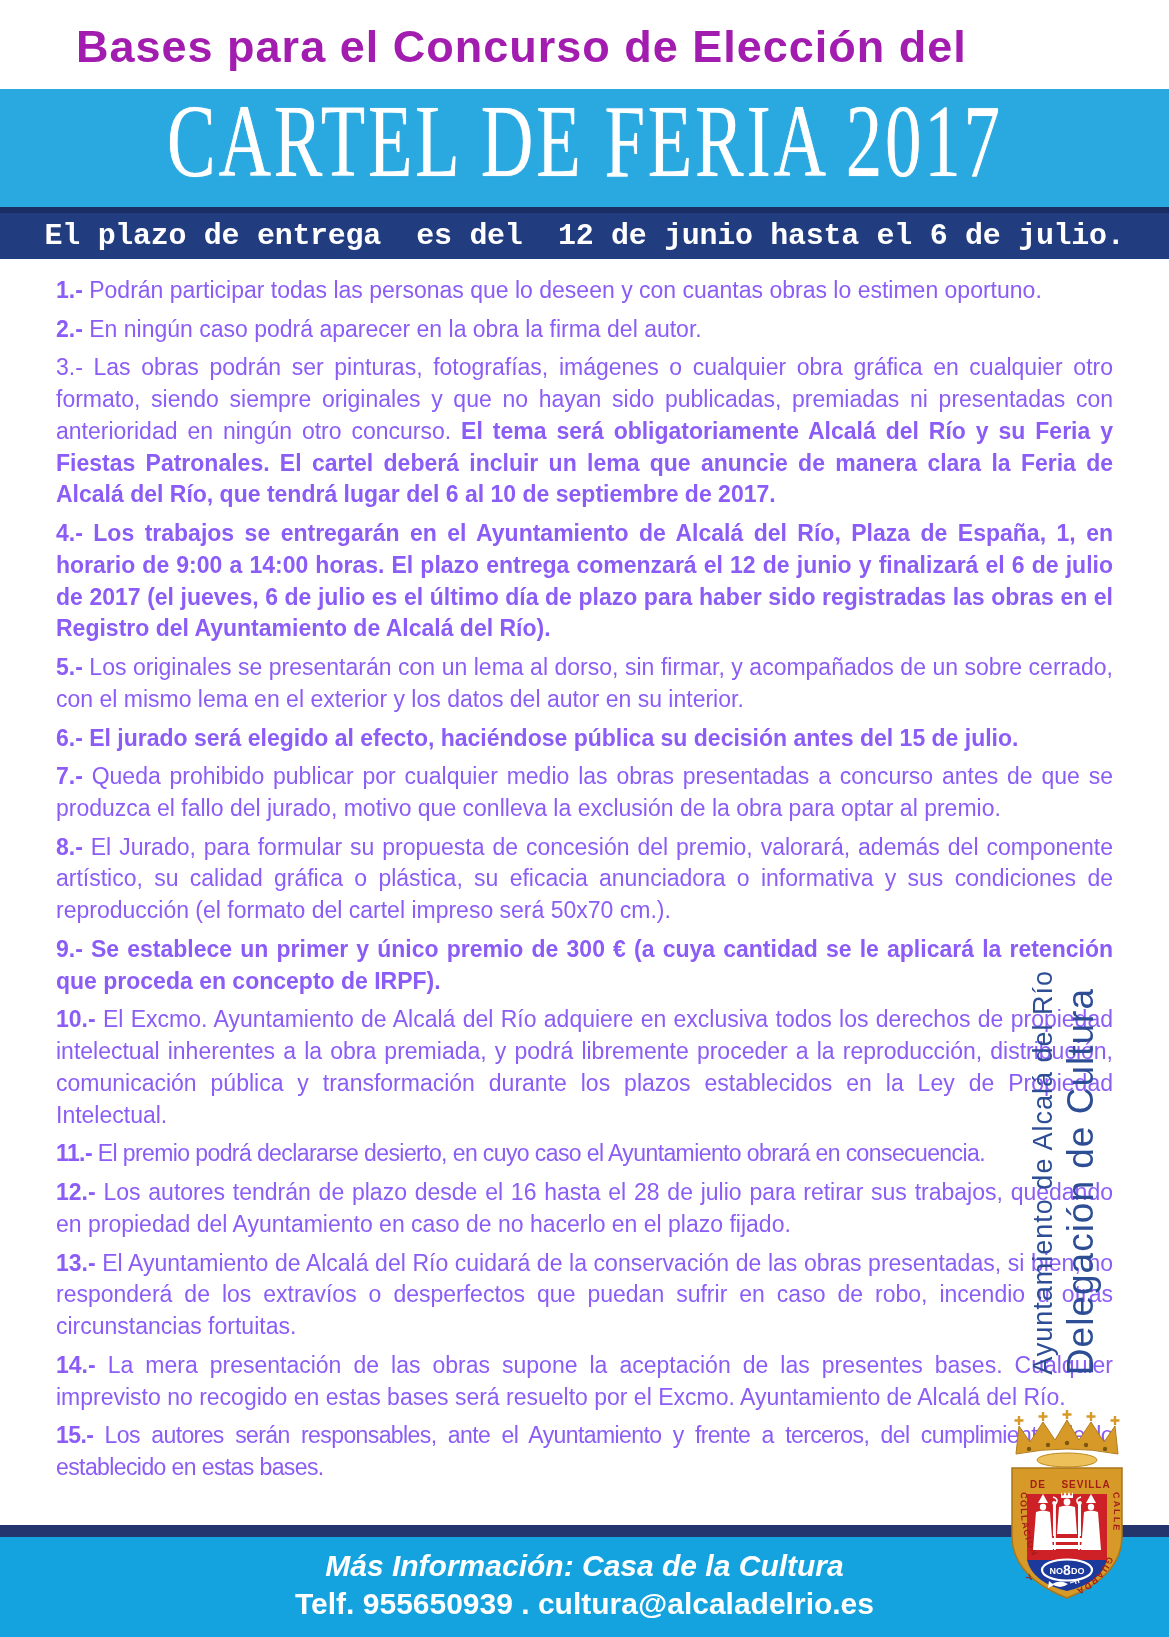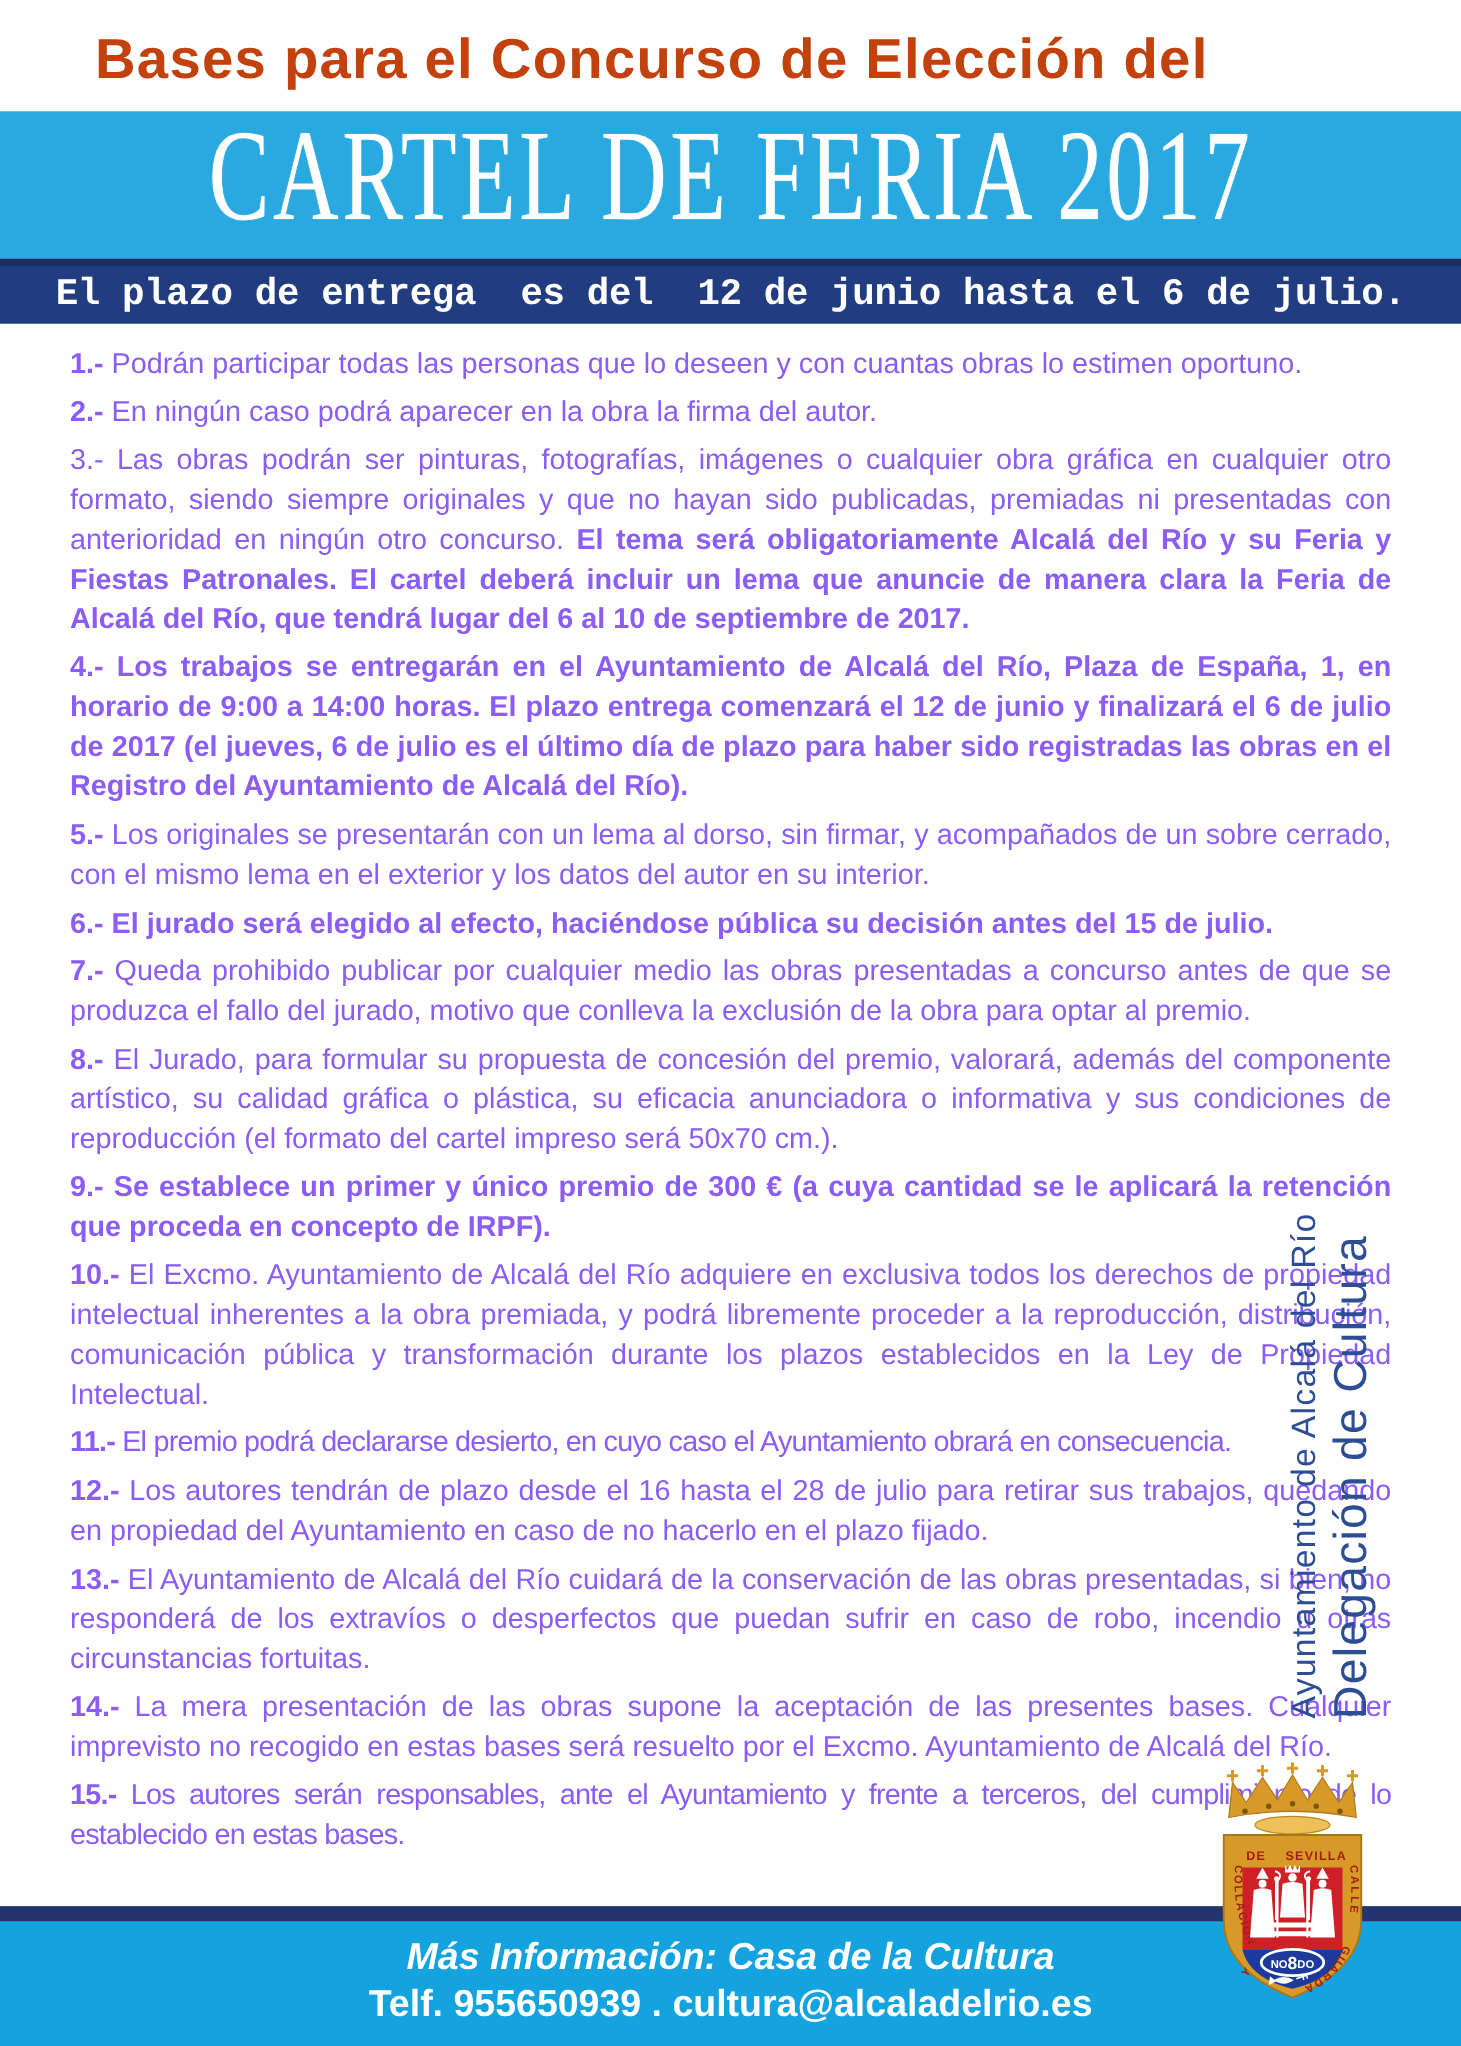--- a/index.html
+++ b/index.html
@@ -4,21 +4,21 @@
 <style>
   html,body{margin:0;padding:0;}
   body{
     width:1169px;height:1637px;position:relative;overflow:hidden;
     background:#ffffff;font-family:"Liberation Sans", sans-serif;
   }
   
   .top-white{height:89px;}
   .page-title{
     margin:0;padding:22px 0 0 76px;font-size:45px;font-weight:bold;
-    color:#c2410c;line-height:1.1;letter-spacing:1px;
+    color:#a21caf;line-height:1.1;letter-spacing:1px;
   }
   .band-light{
     height:118px;background:#2aa9e1;display:flex;justify-content:center;
   }
   .cartel-title{
     font-family:"Liberation Serif", serif;font-size:104px;line-height:1;
     color:#ffffff;letter-spacing:4px;transform:scaleX(.70);white-space:nowrap;
     text-shadow:0 0 1px rgba(255,255,255,.8);
   }
   .band-navy{
@@ -49,21 +49,21 @@
   .vtext.dept{left:1060px;font-size:37px;}
   
   .footer{
     position:absolute;left:0;bottom:0;width:100%;height:100px;
     background:#14a3de;border-top:12px solid #24356e;z-index:3;
     text-align:center;box-sizing:content-box;
   }
   .footer .line{color:#ffffff;font-weight:bold;font-size:30px;line-height:38px;}
   .footer .line.first{margin-top:10px;font-style:italic;}
   
-  .emblem{position:absolute;left:969px;top:1408px;width:132px;height:204px;z-index:5;text-align:right;}
+  .emblem{position:absolute;left:1002px;top:1408px;width:132px;height:204px;z-index:5;text-align:right;}
   .emblem svg{width:100%;height:100%;display:block;}
 </style>
 </head>
 <body>
 
 <div class="top-white">
   <h1 class="page-title">Bases para el Concurso de Elección del</h1>
 </div>
 
 <div class="band-light">

